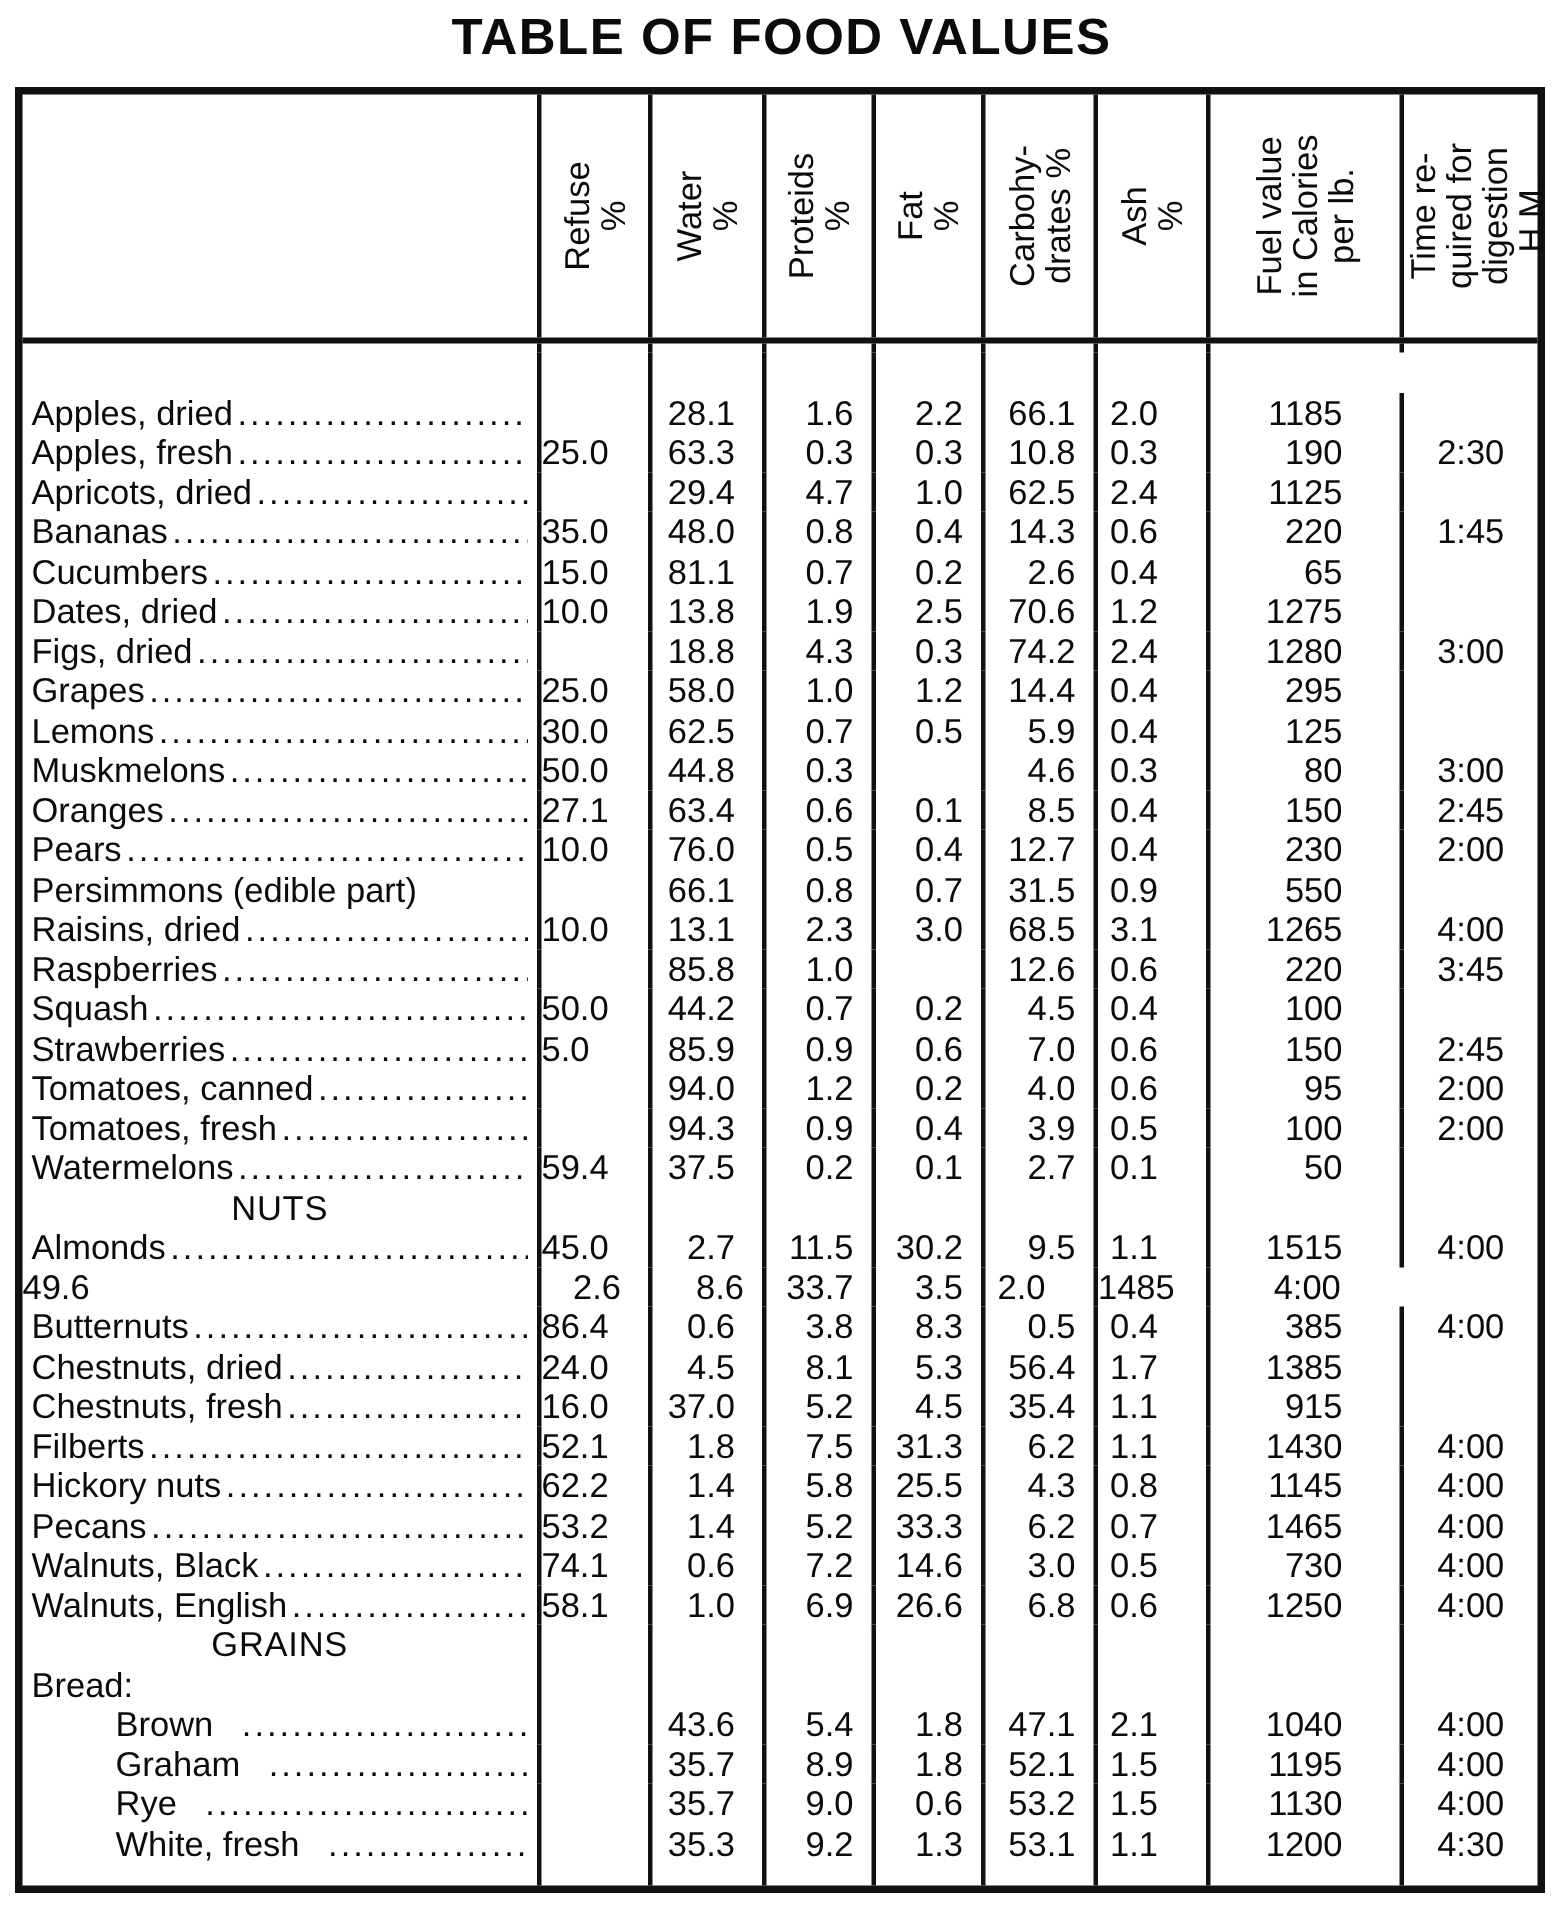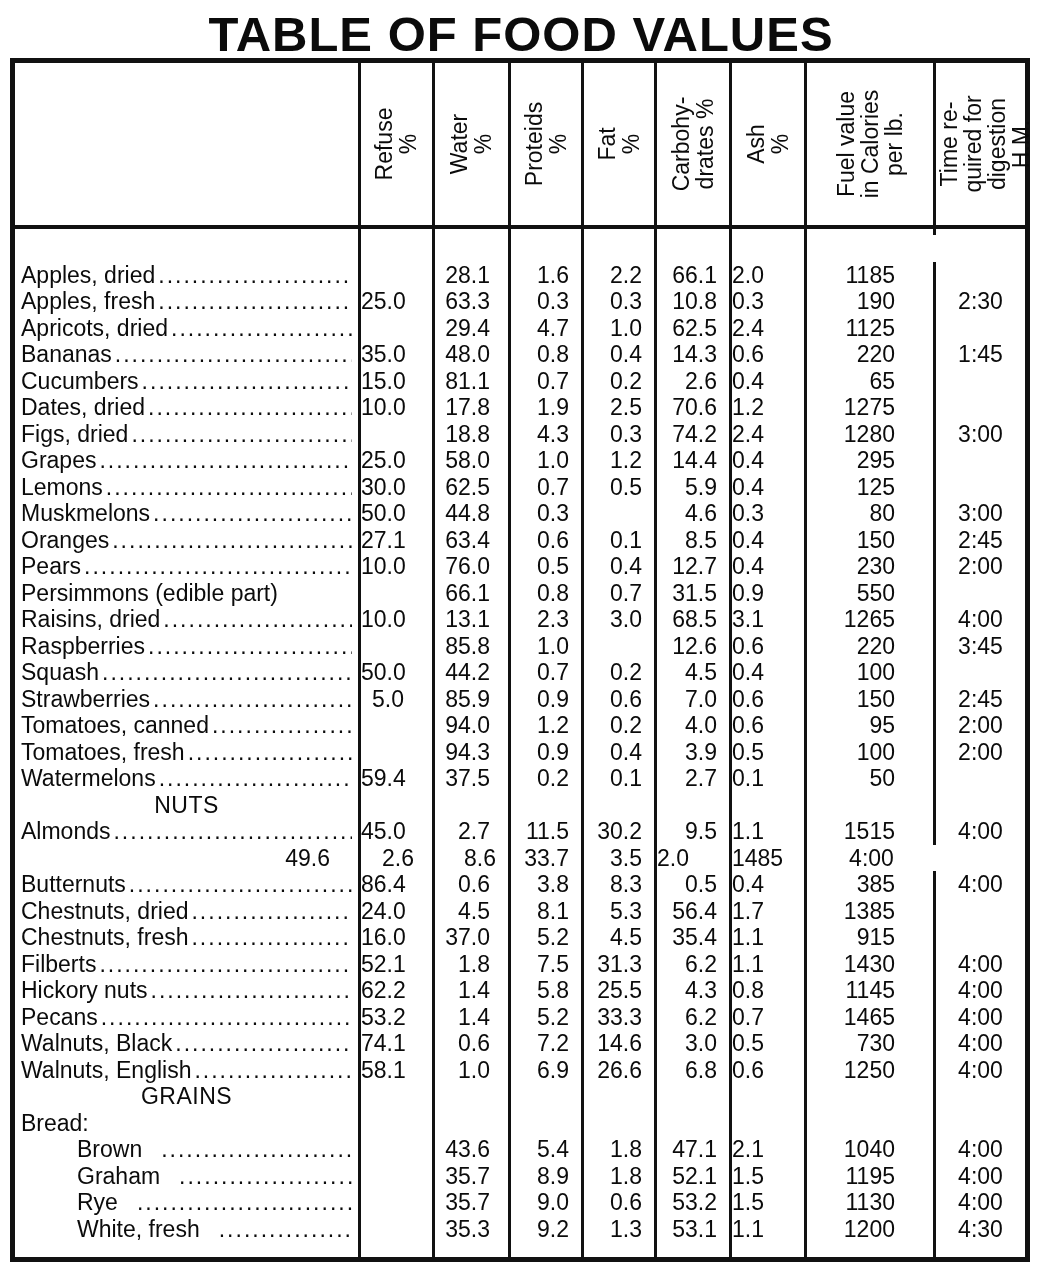--- a/index.html
+++ b/index.html
@@ -3,21 +3,21 @@
 <meta charset="utf-8">
 <style>
   * { box-sizing: border-box; margin: 0; padding: 0; }
   html, body { background: #ffffff; }
   body {
     width: 1042px; height: 1274px; position: relative; overflow: hidden;
     font-family: "Liberation Sans", sans-serif; color: #0b0b0b;
   }
   .page-title {
     position: absolute; top: 6px; left: 0; width: 100%;
-    text-align: center; font-size: 49px; font-weight: 700; letter-spacing: 1px;
+    text-align: center; font-size: 34px; font-weight: 700; letter-spacing: 1px;
     color: #0b0b0b;
   }
   .tbl {
     position: absolute; left: 10px; top: 58px; width: 1020px; height: 1204px;
     border: 5px solid #111; display: flex; flex-direction: column; background: #fff;
   }
   .cols {
     display: grid;
     grid-template-columns: 346px 74px 76px 73px 73px 75px 75px 129px 1fr;
   }
@@ -46,23 +46,23 @@
   .name-col { padding-left: 6px; }
   .name-col.heading { text-align: center; padding-left: 0; letter-spacing: 0.5px; }
   .name-inner { display: flex; align-items: center; }
   .name-inner.indent { padding-left: 56px; gap: 16px; }
   .dots { flex: 1; overflow: hidden; white-space: nowrap; margin: 0 6px 0 3px; }
   .dots::after {
     content: "..........................................................................";
     letter-spacing: 2px;
   }
   .c-pct  { text-align: right; padding-right: 12px; }
-  .c-refuse   { text-align: right; padding-right: 28px; }
+  .c-refuse   { text-align: left; padding-right: 28px; }
   .c-water    { text-align: right; padding-right: 18px; }
-  .c-ash      { text-align: left; padding-right: 24px; }
+  .c-ash      { text-align: center; padding-right: 24px; }
   .c-fuel     { text-align: right; padding-right: 38px; }
   .c-time     { text-align: center; }
 </style>
 </head>
 <body>
 
 <div class="page-title">TABLE OF FOOD VALUES</div>
 
 <div class="tbl">
   <div class="hdr cols" id="hdr">
@@ -222,21 +222,21 @@
         <div class="bcell c-time last"></div>
       </div>
       <div class="grow cols">
         <div class="bcell name-col">
           <div class="name-inner">
             <span>Dates, dried</span>
             <span class="dots"></span>
           </div>
         </div>
         <div class="bcell c-refuse">10.0</div>
-        <div class="bcell c-water">17.8</div>
+        <div class="bcell c-water">13.8</div>
         <div class="bcell c-pct">1.9</div>
         <div class="bcell c-pct">2.5</div>
         <div class="bcell c-pct">70.6</div>
         <div class="bcell c-ash">1.2</div>
         <div class="bcell c-fuel">1275</div>
         <div class="bcell c-time last"></div>
       </div>
       <div class="grow cols">
         <div class="bcell name-col">
           <div class="name-inner">

